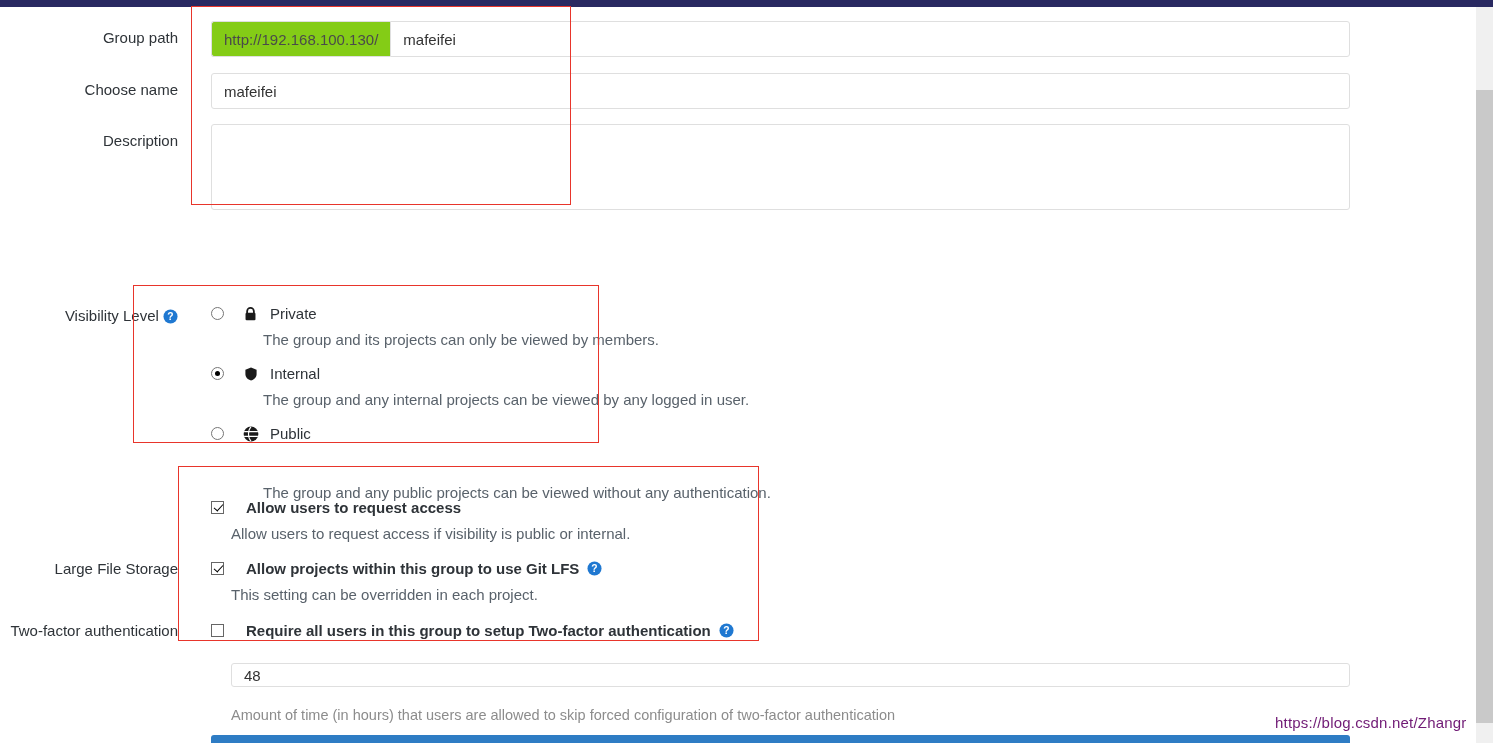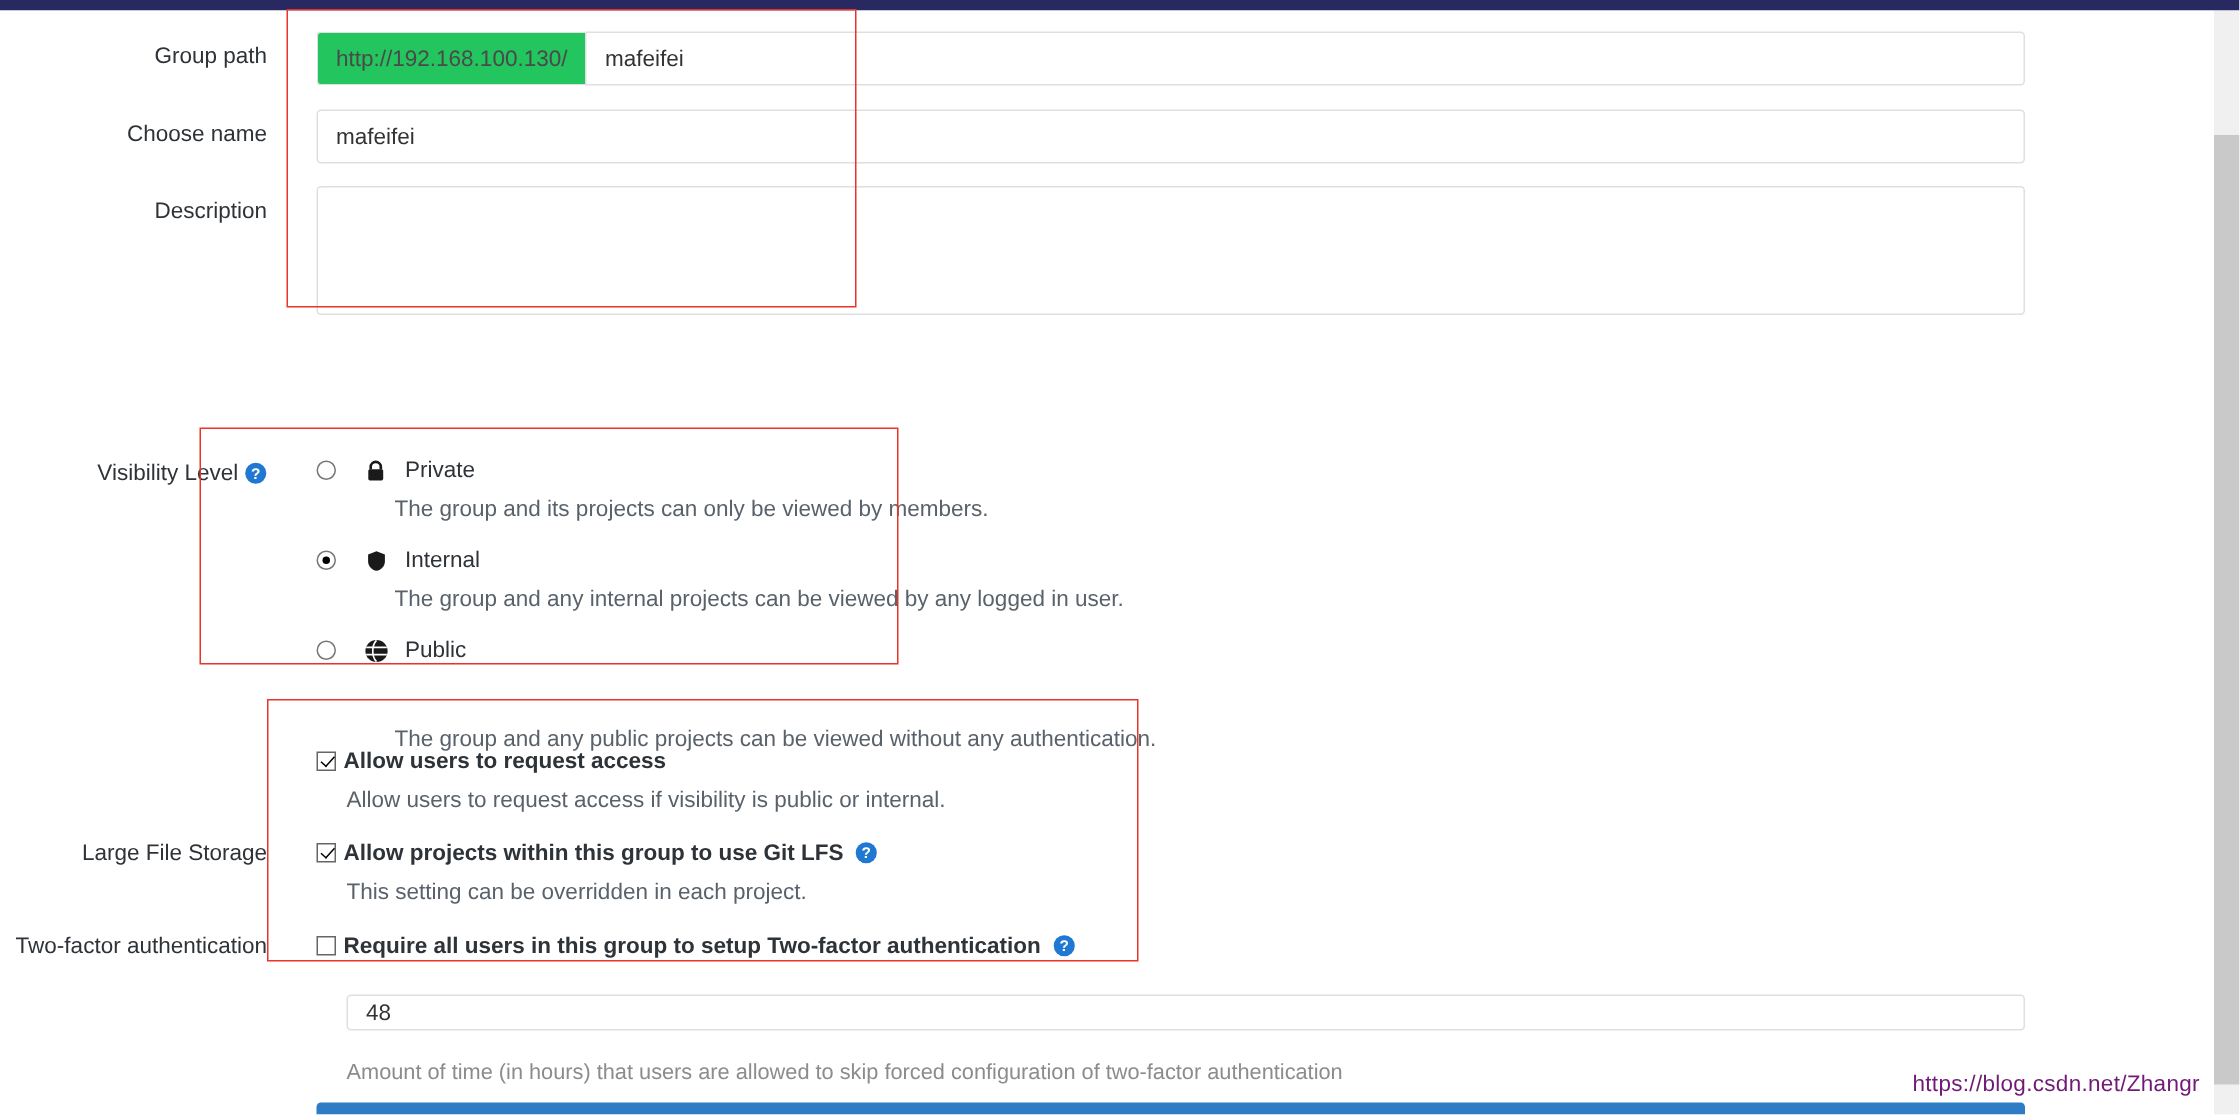--- a/index.html
+++ b/index.html
@@ -78,21 +78,21 @@
     display: flex;
     align-items: center;
   }
   .input-group {
     position: absolute;
     display: flex;
     box-sizing: border-box;
   }
   .input-prefix {
     box-sizing: border-box;
-    background: #22c55e;
+    background: #84cc16;
     border: 1px solid #dfdfdf;
     border-right: none;
     border-radius: 3px 0 0 3px;
     color: #4a4a4a;
     font-size: 15px;
     display: flex;
     align-items: center;
     padding: 0 12px;
     white-space: nowrap;
   }
@@ -220,21 +220,21 @@
   .checkbox.checked::after {
     content: "";
     position: absolute;
     left: 3.5px; top: 0.4px;
     width: 4px; height: 8px;
     border: solid #000000;
     border-width: 0 1.7px 1.7px 0;
     transform: rotate(42deg);
   }
   .check-label {
-    margin-left: 5px;
+    margin-left: 22px;
     font-size: 15px;
     font-weight: bold;
     color: #2e3338;
     white-space: nowrap;
   }
   .check-desc {
     position: absolute;
     font-size: 15px;
     color: #59626b;
     white-space: nowrap;

